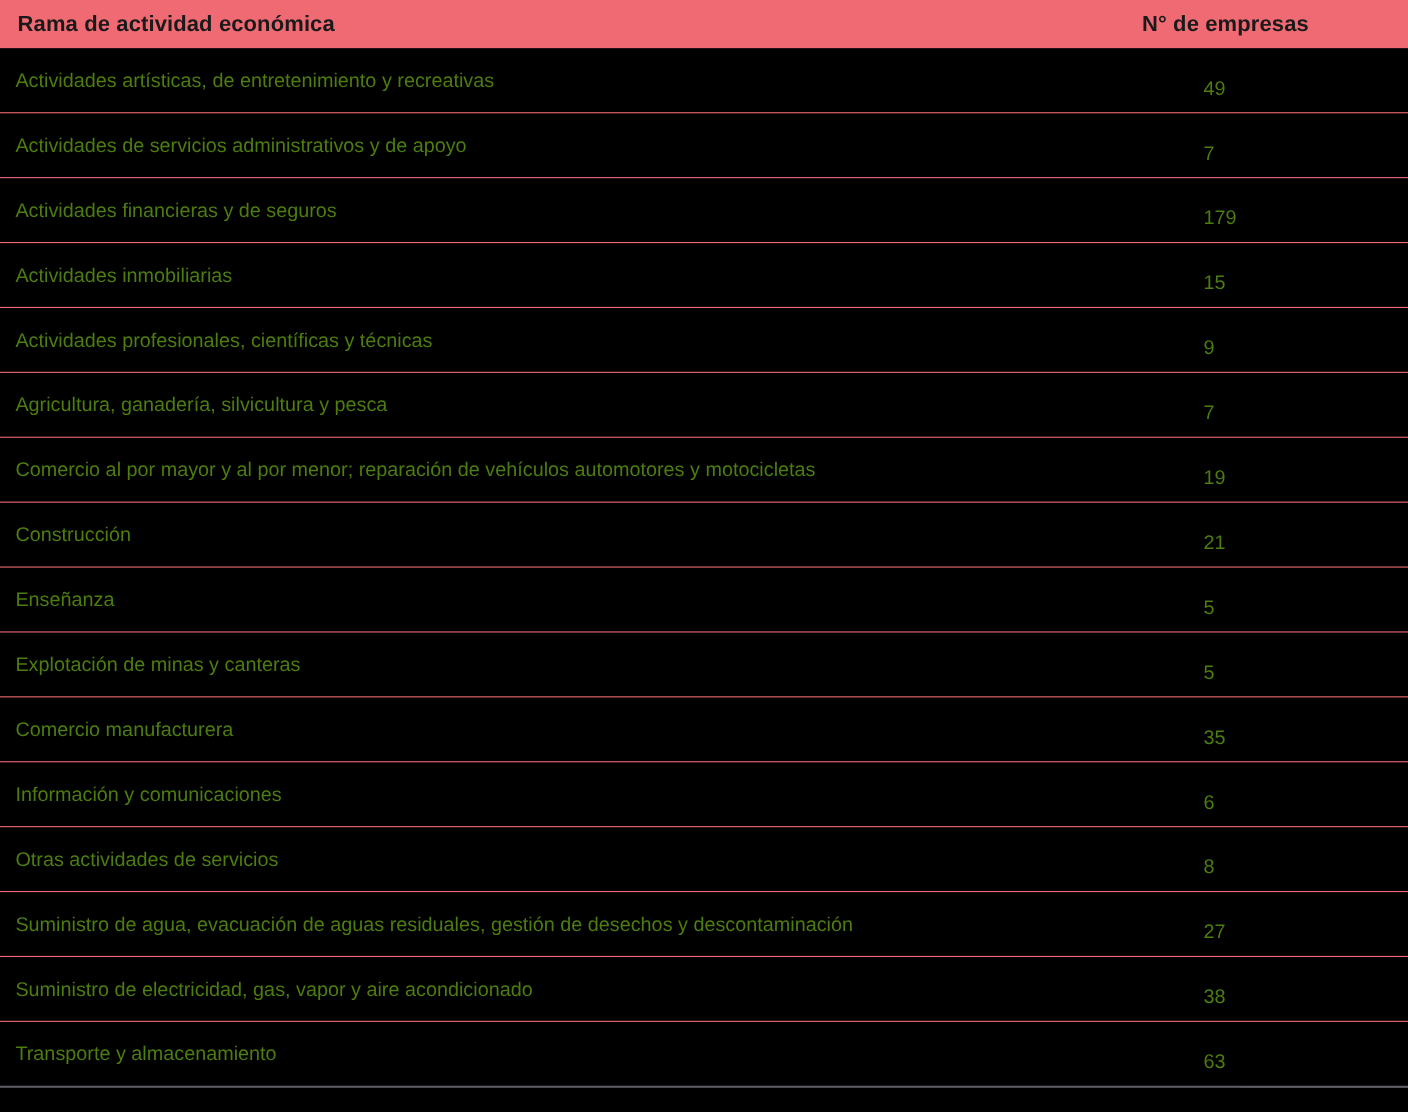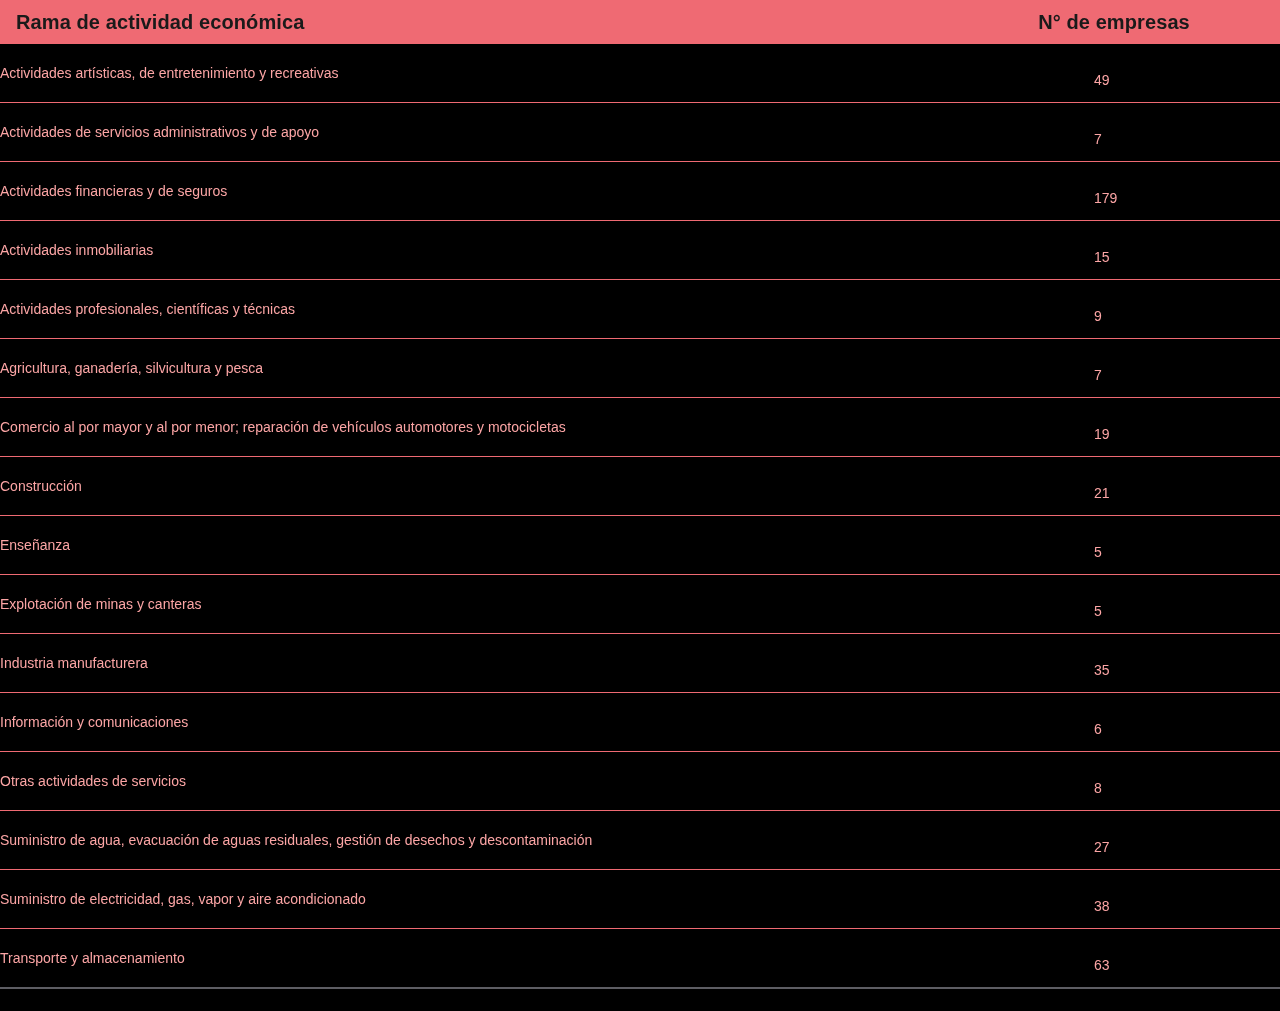--- a/index.html
+++ b/index.html
@@ -39,24 +39,24 @@
     padding-left: 0;
     width: 300px;
   }
   table.data-table thead th.col-count .count-head-inner {
     display: block;
     padding-left: 0;
     text-align: center;
     padding-right: 32px;
   }
   table.data-table tbody td {
-    color: #fca5a5;
-    font-size: 14px;
+    color: #4d7c0f;
+    font-size: 18px;
     font-weight: 500;
-    padding: 0 0 0 0;
+    padding: 0 0 0 14px;
     height: 58px;
     vertical-align: middle;
     border-bottom: 1.6px solid #ef6a73;
     background: #000000;
     white-space: nowrap;
     overflow: hidden;
     text-overflow: ellipsis;
   }
   table.data-table tbody td.cell-count {
     padding-left: 0;
@@ -144,21 +144,21 @@
             <span class="count-inner">5</span>
           </td>
         </tr>
         <tr>
           <td class="cell-branch">Explotación de minas y canteras</td>
           <td class="cell-count">
             <span class="count-inner">5</span>
           </td>
         </tr>
         <tr>
-          <td class="cell-branch">Industria manufacturera</td>
+          <td class="cell-branch">Comercio manufacturera</td>
           <td class="cell-count">
             <span class="count-inner">35</span>
           </td>
         </tr>
         <tr>
           <td class="cell-branch">Información y comunicaciones</td>
           <td class="cell-count">
             <span class="count-inner">6</span>
           </td>
         </tr>

